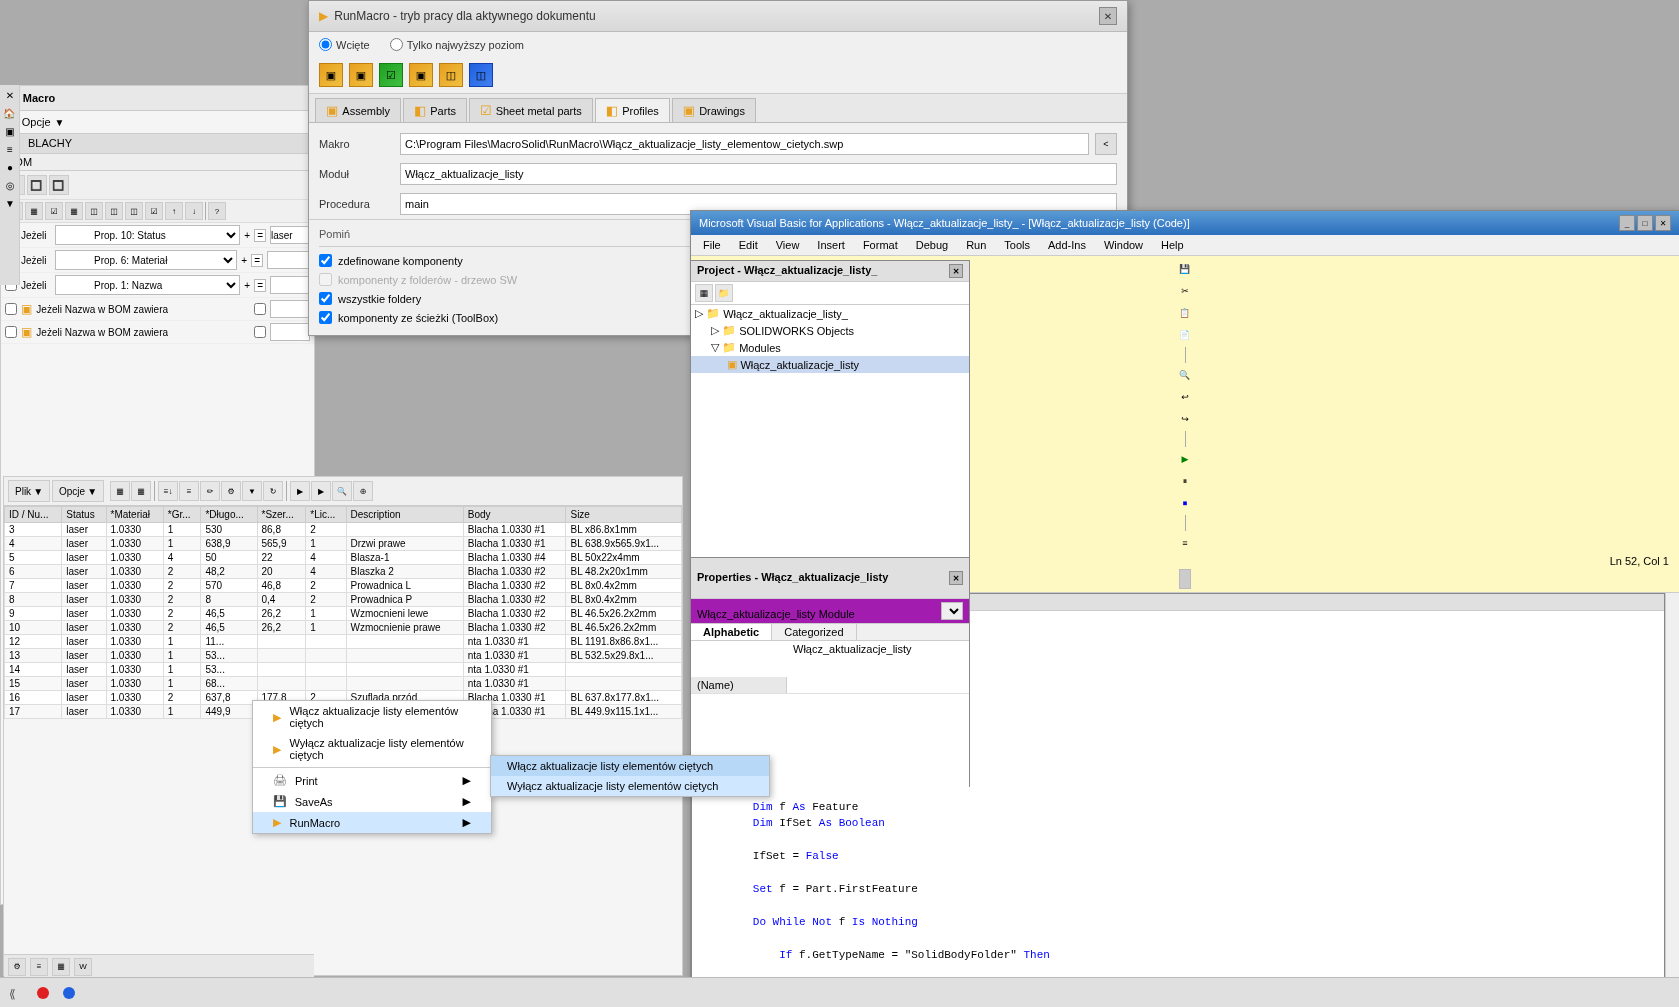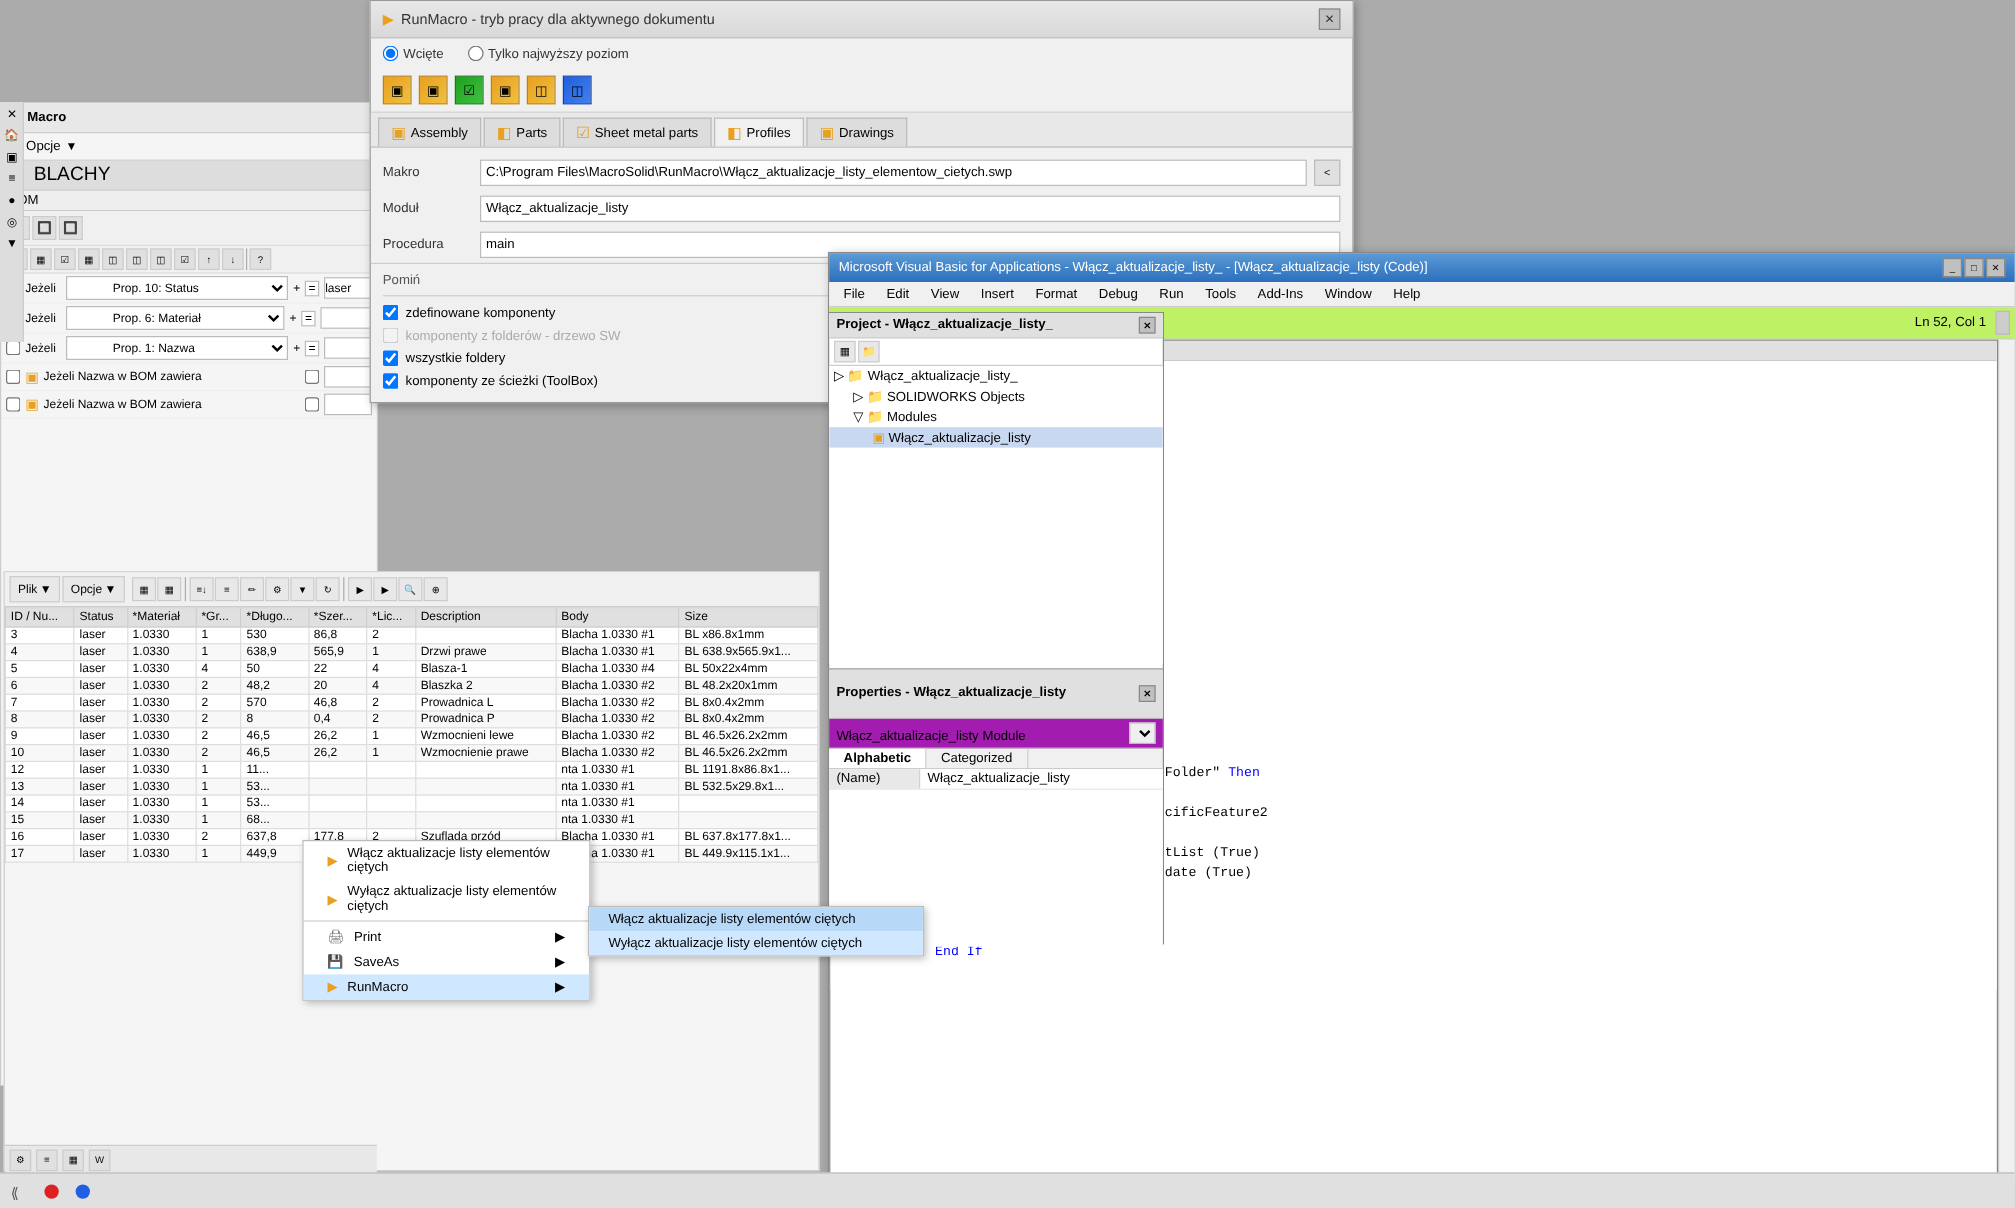--- a/index.html
+++ b/index.html
@@ -247,26 +247,27 @@
       gap: 2px;
     }
 
     .vba-menu-item {
       padding: 2px 8px;
       cursor: pointer;
       font-size: 11px;
     }
 
     .vba-toolbar {
-      background: #bef264;
+      background: #fef9c3;
       border-bottom: 1px solid #ccc;
       padding: 3px 4px;
       display: flex;
       gap: 2px;
       align-items: center;
+      flex-direction: column;
     }
 
     .vba-tool-btn {
       width: 20px; height: 20px;
       border: 1px solid transparent;
       background: transparent;
       cursor: pointer;
       display: flex; align-items: center; justify-content: center;
       font-size: 9px;
     }
@@ -358,25 +359,26 @@
     }
 
     .props-tab.active { background: white; font-weight: bold; }
 
     .props-row {
       display: flex;
       border-bottom: 1px solid #e0e0e0;
     }
 
     .props-key {
-      width: 76px;
+      width: 96px;
       padding: 2px 6px;
       background: #e8e8e8;
       font-size: 11px;
       border-right: 1px solid #ccc;
+      margin-top: 36px;
     }
 
     .props-val {
       padding: 2px 6px;
       font-size: 11px;
       background: white;
       flex: 1;
     }
 
     
@@ -515,21 +517,21 @@
   </div>
 
   <div style="padding:4px 6px; border-bottom:1px solid #ccc; display:flex; align-items:center; gap:4px;">
     <span style="font-size:12px;">⚙</span>
     <span style="font-size:11px; cursor:pointer;">Opcje</span>
     <span style="font-size:10px; cursor:pointer;">▼</span>
   </div>
 
   <div style="padding:3px 6px; background:#ddd; border-bottom:1px solid #ccc;">
     <span style="font-size:11px;">🖥</span>
-    <span style="font-size:16px; margin-left:4px;">BLACHY</span>
+    <span style="font-size:11px; margin-left:4px;">BLACHY</span>
   </div>
 
   <div style="padding:2px 6px; background:#eee; border-bottom:1px solid #ccc;">
     <span style="font-size:11px;">BOM</span>
   </div>
 
   <div class="filter-toolbar">
     <div style="width:20px;height:20px;border:1px solid #ccc;background:#e0e0e0;display:flex;align-items:center;justify-content:center;cursor:pointer;font-size:10px;">▼</div>
     <div style="width:20px;height:20px;border:1px solid #ccc;background:#e0e0e0;display:flex;align-items:center;justify-content:center;cursor:pointer;font-size:10px;">🔲</div>
     <div style="width:20px;height:20px;border:1px solid #ccc;background:#e0e0e0;display:flex;align-items:center;justify-content:center;cursor:pointer;font-size:10px;">🔲</div>

